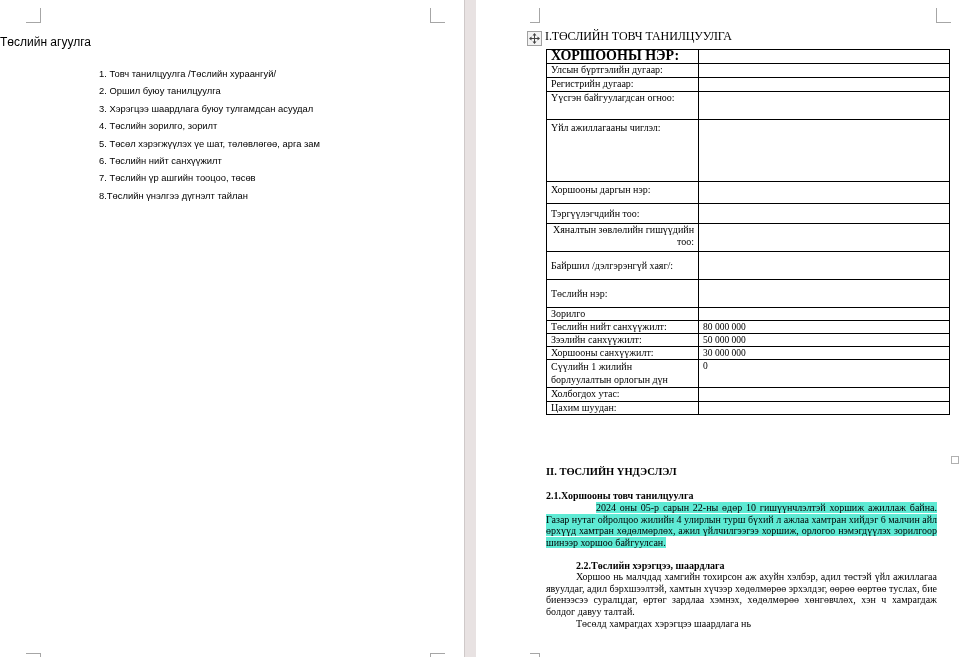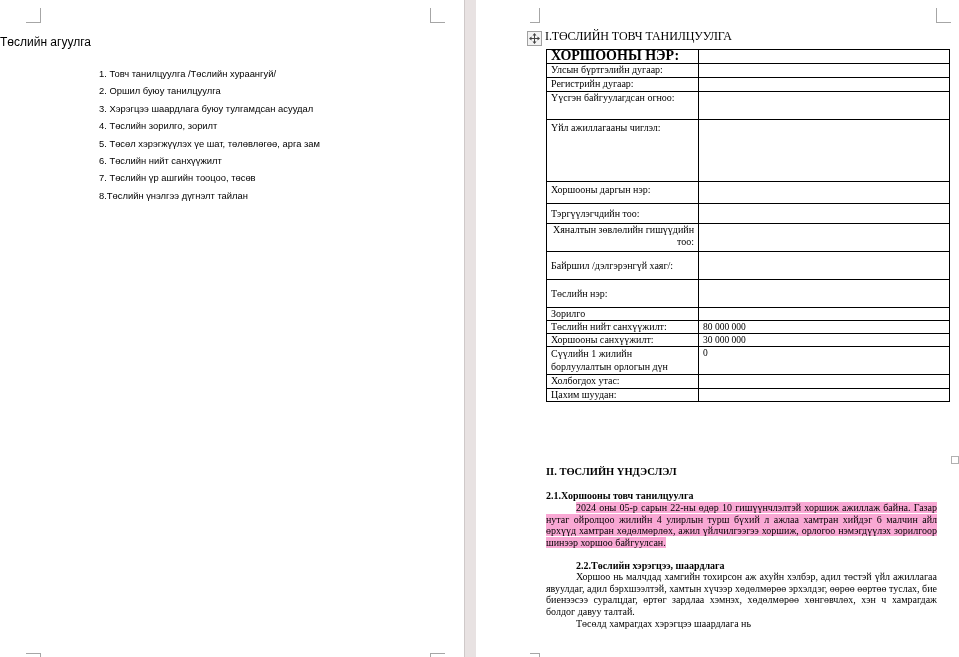--- a/index.html
+++ b/index.html
@@ -58,21 +58,21 @@
       border: 1px solid #b0b0b0; background: #fff; box-sizing: border-box;
     }
     .sec2-title {
       position: absolute; left: 546px; top: 466px; font-weight: bold; font-size: 10.5px;
     }
     .sub-title { position: absolute; font-weight: bold; font-size: 10px; }
     .para {
       position: absolute; left: 546px; width: 391px; font-size: 10px; line-height: 11.6px;
       text-align: justify; margin: 0;
     }
-    .hl { background: #f9a8d4; }
+    .hl { background: #5eead4; margin-left: 20px; }
     .indent { display: inline-block; width: 30px; }
   </style>
 </head>
 <body>
 
 <div class="page page-left">
   <div class="corner c-tl" style="left:26px; top:8px;"></div>
   <div class="corner c-tr" style="left:430px; top:8px;"></div>
   <div class="corner c-bl" style="left:26px; top:653px;"></div>
   <div class="corner c-br" style="left:430px; top:653px;"></div>
@@ -150,20 +150,24 @@
   </tr>
   <tr style="height:13px">
     <td class="label">Зорилго</td>
     <td class="value"></td>
   </tr>
   <tr style="height:13px">
     <td class="label">Төслийн нийт санхүүжилт:</td>
     <td class="value">80 000 000</td>
   </tr>
   <tr style="height:13px">
+    <td class="label">Зээлийн санхүүжилт:</td>
+    <td class="value">50 000 000</td>
+  </tr>
+  <tr style="height:13px">
     <td class="label">Хоршооны санхүүжилт:</td>
     <td class="value">30 000 000</td>
   </tr>
   <tr style="height:28px">
     <td class="label" style="line-height:13px">Сүүлийн 1 жилийн борлуулалтын орлогын дүн</td>
     <td class="value">0</td>
   </tr>
   <tr style="height:14px">
     <td class="label">Холбогдох утас:</td>
     <td class="value"></td>

